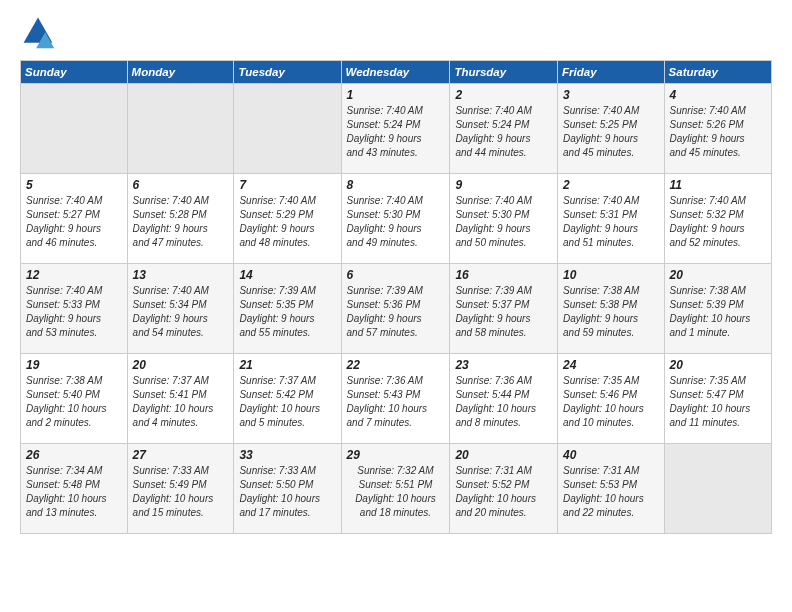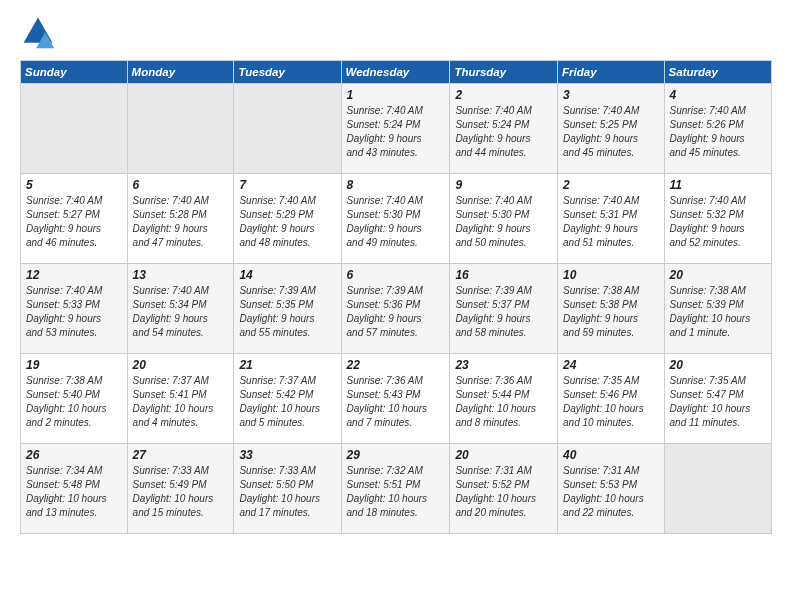--- a/index.html
+++ b/index.html
@@ -340,21 +340,21 @@
           </td>
           <td>
             <span class="day-number">33</span>
             <div class="day-info" style="white-space: pre-line;">Sunrise: 7:33 AM
 Sunset: 5:50 PM
 Daylight: 10 hours
 and 17 minutes.</div>
           </td>
           <td>
             <span class="day-number">29</span>
-            <div class="day-info" style="white-space: pre-line;">Sunrise: 7:32 AM
+            <div class="day-info" style="white-space: pre-line; text-align: center;">Sunrise: 7:32 AM
 Sunset: 5:51 PM
 Daylight: 10 hours
 and 18 minutes.</div>
           </td>
           <td>
             <span class="day-number">20</span>
             <div class="day-info" style="white-space: pre-line;">Sunrise: 7:31 AM
 Sunset: 5:52 PM
 Daylight: 10 hours
 and 20 minutes.</div>

